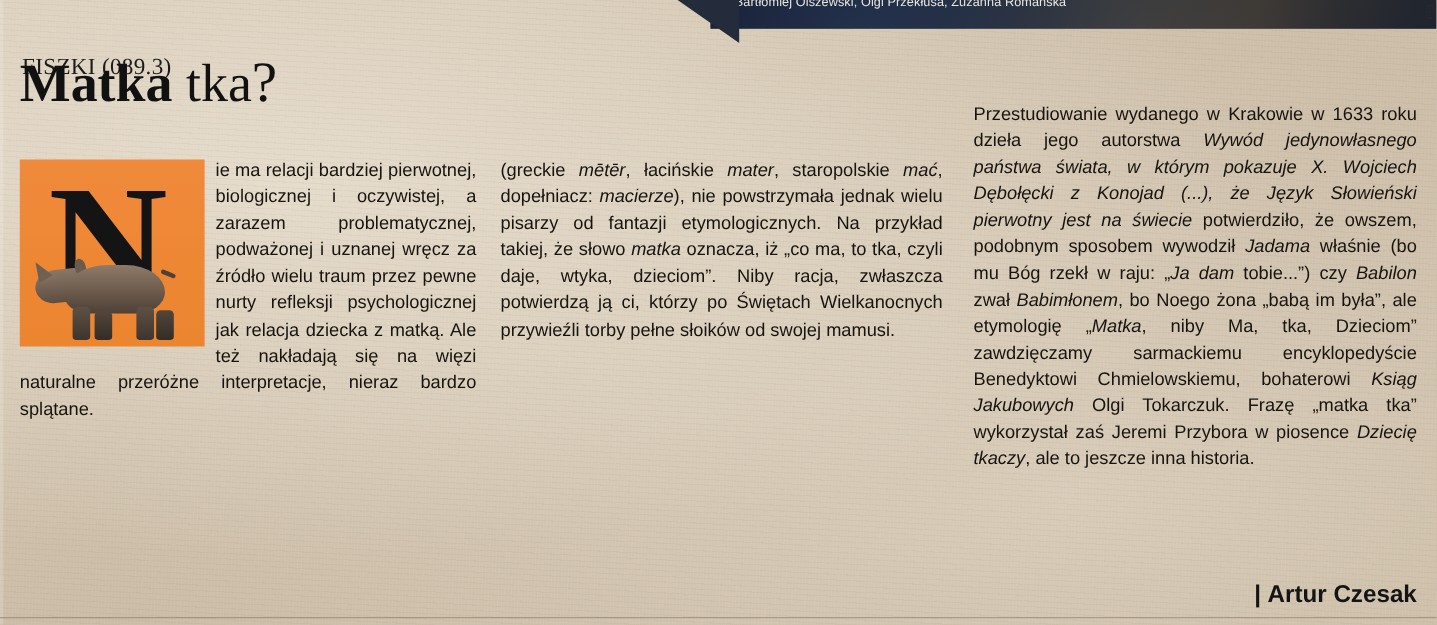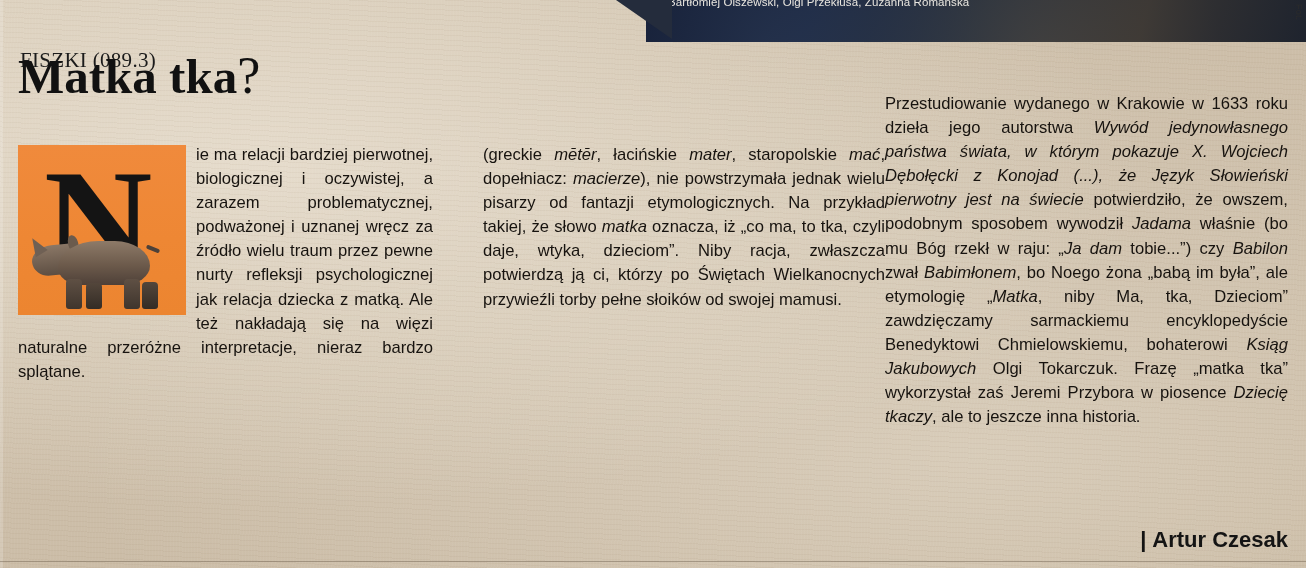--- a/index.html
+++ b/index.html
@@ -29,21 +29,21 @@
       linear-gradient(160deg, #d6c9b5 0%, #cfc1ac 35%, #c9baa4 70%, #c4b49c 100%);
     overflow: hidden;
   }
 
   
   .banner {
     position: absolute;
     right: 0;
     top: 0;
     width: 660px;
-    height: 42px;
+    height: 26px;
     background:
       linear-gradient(105deg, rgba(20,30,55,0.9) 0%, rgba(25,38,66,0.85) 25%, rgba(40,48,60,0.8) 50%, rgba(60,55,50,0.85) 75%, rgba(30,35,45,0.92) 100%),
       radial-gradient(circle at 18% 120%, #6a7a8c 0%, rgba(0,0,0,0) 40%),
       radial-gradient(circle at 60% 140%, #8a7a62 0%, rgba(0,0,0,0) 45%),
       #222a3a;
     overflow: hidden;
   }
   .banner-caption {
     position: absolute;
     left: 22px;
@@ -93,21 +93,21 @@
     position: absolute;
     left: 18px;
     top: 50px;
     font-family: "Liberation Serif", serif;
     font-size: 49px;
     color: #111;
     line-height: 1;
     white-space: nowrap;
   }
   .title .bold { font-weight: bold; }
-  .title .light { font-weight: bold; }
+  .title .light { font-weight: normal; }
   .title .qm { font-size: 52px; }
 
   
   .dropcap {
     position: absolute;
     left: 18px;
     top: 145px;
     width: 168px;
     height: 170px;
     background: linear-gradient(180deg, #f08a3c 0%, #ee8734 55%, #ec8530 100%);
@@ -197,21 +197,21 @@
   .col p { margin: 0; }
   .col p + p { text-indent: 24px; }
 
   #col1 { left: 18px;  top: 143px; width: 415px; }
   #col1 .wrap-shape {
     float: left;
     width: 178px;
     height: 172px;
     shape-outside: margin-box;
   }
-  #col2 { left: 455px; top: 143px; width: 402px; margin-left: 28px; }
+  #col2 { left: 455px; top: 143px; width: 402px; }
   #col3 { left: 885px; top: 92px;  width: 403px; }
 
   .col i, .col em { font-style: italic; }
 
   
   .byline {
     position: absolute;
     right: 18px;
     top: 527px;
     font-family: "Liberation Sans", sans-serif;

